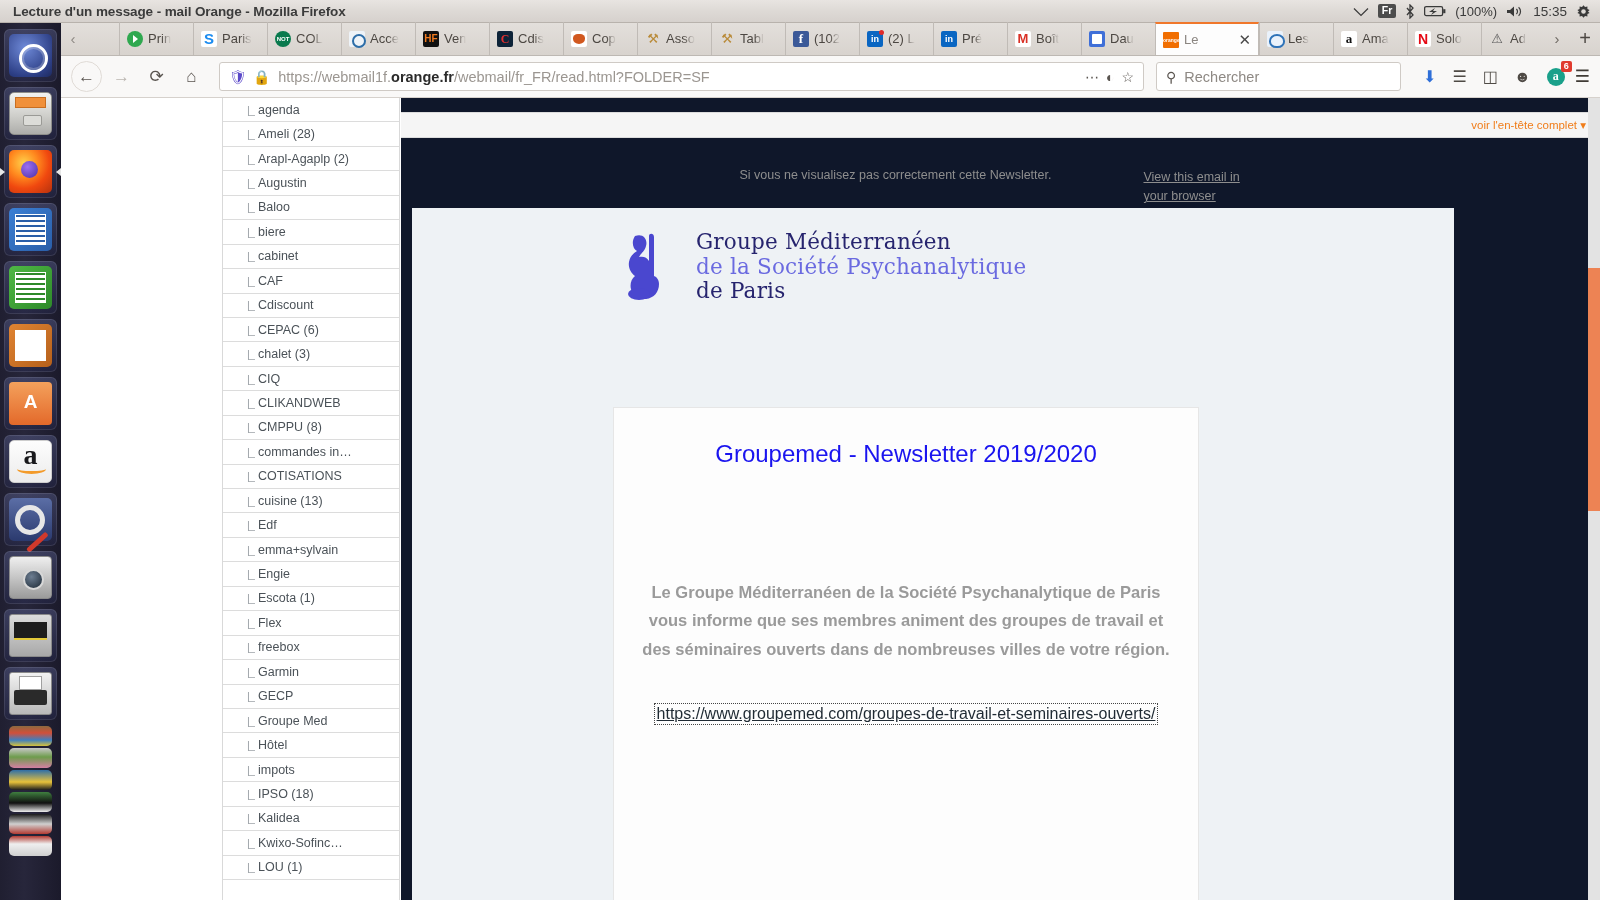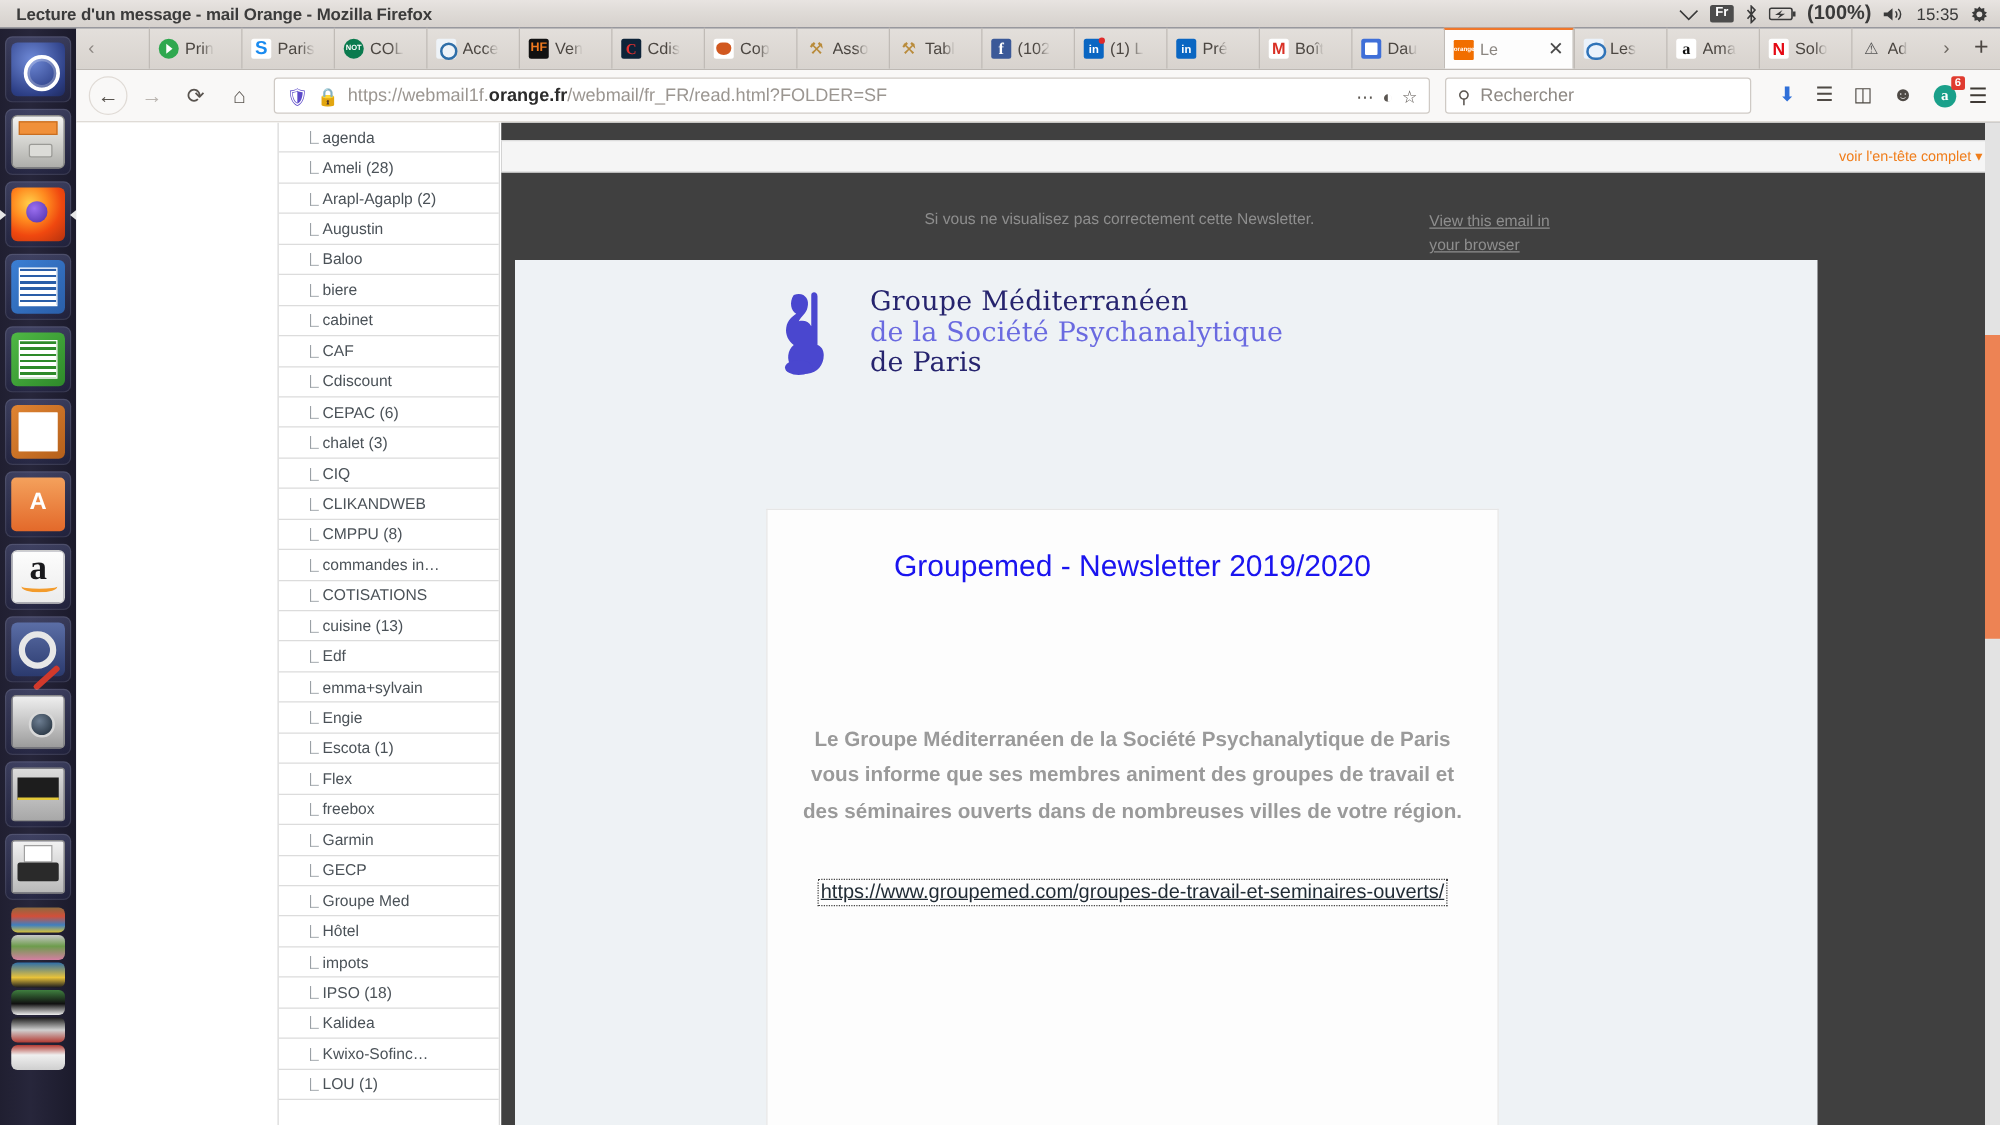--- a/index.html
+++ b/index.html
@@ -18,21 +18,21 @@
     position:absolute; left:0; top:0; width:1600px; height:23px;
     background:linear-gradient(to bottom,#e8e4e1 0%,#dedad6 48%,#d6d1cd 100%);
     border-bottom:1px solid #b8b2ac;
     display:flex; align-items:center;
   }
   #win-title {
     font-size:13.5px; font-weight:bold; color:#3b3b3b;
     padding-left:13px; letter-spacing:-0.1px; white-space:nowrap;
   }
   #tray { margin-left:auto; display:flex; align-items:center; gap:9px; padding-right:9px; }
-  .tray-item { display:flex; align-items:center; font-size:16px; color:#3a3a3a; line-height:1;font-weight:bold; }
+  .tray-item { display:flex; align-items:center; font-size:13px; color:#3a3a3a; line-height:1; }
   .kbd-badge {
     background:#4c4c4c; color:#fff; font-size:10.5px; font-weight:bold;
     padding:1px 4px 2px; border-radius:2px; line-height:1.05;
   }
   #clock { font-size:13.5px; color:#3a3a3a; }
 
   
   #launcher {
     position:absolute; left:0; top:23px; width:61px; height:877px;
     background:linear-gradient(to right,#201f31 0%,#27263b 40%,#1b1a2b 100%);
@@ -192,21 +192,21 @@
   
   #content { position:absolute; left:0; top:75px; width:1539px; height:802px; background:#fff; overflow:hidden; }
 
   #folder-col { position:absolute; left:161px; top:0; width:178px; height:802px; border-left:1px solid #d9d9d9; border-right:1px solid #d9d9d9; }
   .folder-row {
     height:24.45px; border-bottom:1px solid #dcdcdc; display:flex; align-items:center;
     padding-left:24px; font-size:12.5px; color:#4b5258; white-space:nowrap; overflow:hidden;
   }
   .folder-row .tree { color:#9aa0a5; margin-right:4px; font-size:11px; letter-spacing:-1px; }
 
-  #mail-pane { position:absolute; left:340px; top:0; right:0; height:802px; background:#404040; }
+  #mail-pane { position:absolute; left:340px; top:0; right:0; height:802px; background:#0f172a; }
   #hdr-strip {
     position:absolute; left:0; top:14px; right:0; height:26px;
     background:#f5f5f5; border-top:1px solid #dcdcdc; border-bottom:1px solid #dcdcdc;
     display:flex; align-items:center; justify-content:flex-end; padding-right:14px;
   }
   #hdr-full { color:#f07d1a; font-size:11.5px; }
   #newsletter-notice {
     position:absolute; left:0; top:60px; right:0; height:60px;
     display:flex; align-items:flex-start; justify-content:center; gap:92px; padding-top:10px;
   }
@@ -391,21 +391,21 @@
         <div class="tab">
             <span class="fav fv-gavel">⚒</span>
             <span class="tlabel">Tabl</span>
           </div>
         <div class="tab">
             <span class="fav fv-fb">f</span>
             <span class="tlabel">(102</span>
           </div>
         <div class="tab">
             <span class="fav fv-li dot">in</span>
-            <span class="tlabel">(1) L</span>
+            <span class="tlabel">(2) L</span>
           </div>
         <div class="tab">
             <span class="fav fv-li">in</span>
             <span class="tlabel">Pré</span>
           </div>
         <div class="tab">
             <span class="fav fv-gm">M</span>
             <span class="tlabel">Boît</span>
           </div>
         <div class="tab">

